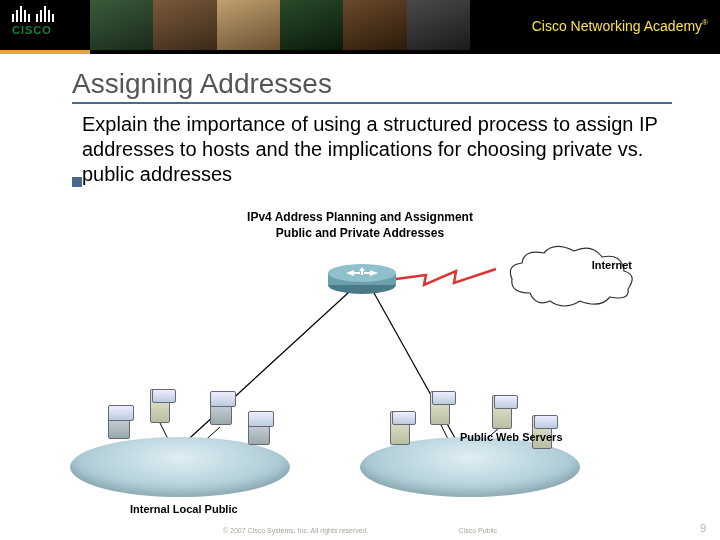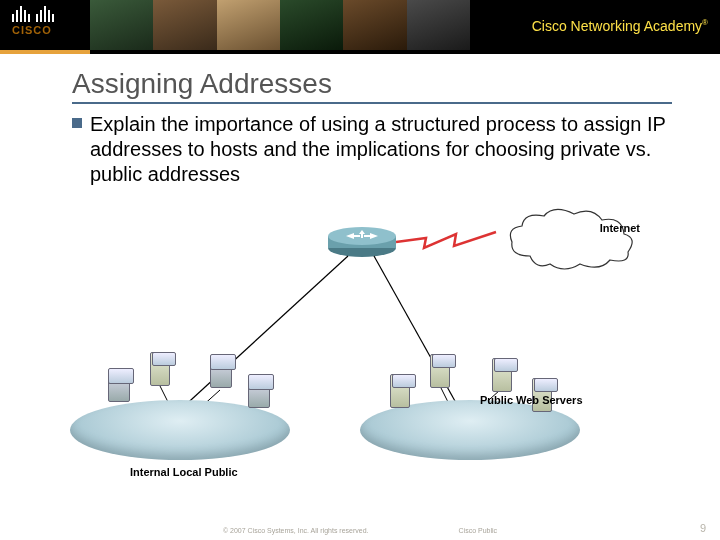--- a/index.html
+++ b/index.html
@@ -10,57 +10,57 @@
   .strip-seg { flex: 1; height: 100%; }
   .s1 { background: linear-gradient(160deg,#3a5a3a,#1a2a1a); }
   .s2 { background: linear-gradient(160deg,#7a5a3a,#3a2a1a); }
   .s3 { background: linear-gradient(160deg,#c1a070,#6a5030); }
   .s4 { background: linear-gradient(160deg,#2a4a2a,#0a1a0a); }
   .s5 { background: linear-gradient(160deg,#6a4a2a,#2a1a0a); }
   .s6 { background: linear-gradient(160deg,#4a4a4a,#1a1a1a); }
   .header-accent { position:absolute; left:0; right:0; bottom:0; height:4px; display:flex; }
   .acc-o { background:#e6a23c; flex:0 0 90px; }
   .acc-b { background:#000; flex:1; }
-  .logo { position: absolute; left: 12px; top: 6px; color: #a16207; }
+  .logo { position: absolute; left: 12px; top: 6px; color: #15803d; }
   .logo-bars { display: flex; gap: 6px; margin-bottom: 2px; }
   .bar-group { display: flex; gap: 2px; align-items: flex-end; height: 16px; }
   .bar { width: 2px; background: #fff; }
   .b1 { height: 8px; } .b2 { height: 12px; } .b3 { height: 16px; }
   .logo-text { font-size: 11px; font-weight: bold; letter-spacing: 1px; }
   .academy { position: absolute; right: 12px; top: 18px; color: #fde047; font-size: 14px; font-family: Arial; }
   .academy .tm { font-size: 8px; vertical-align: super; }
 
   .content { padding: 14px 48px 0 72px; }
   .title { font-size: 28px; color: #555; border-bottom: 2px solid #4a6a8a; padding-bottom: 2px; margin-bottom: 8px; font-family: Arial; }
-  .bullet-row { display: flex; align-items: flex-start; gap: 8px; }
+  .bullet-row { display: flex; align-items: flex-end; }
   .bullet-sq { width: 10px; height: 10px; background: #4a6a8a; margin-top: 6px; flex-shrink: 0; }
   .bullet-text { font-size: 20px; line-height: 1.25; color: #000; }
 
   .diagram { position: absolute; left: 60px; right: 60px; top: 210px; bottom: 40px; }
   .diag-title { text-align: center; font-size: 12px; font-weight: bold; line-height: 1.3; margin-bottom: 6px; }
 
   .netarea { position: relative; width: 100%; height: 280px; }
 
   
   .router { position: absolute; left: 266px; top: 16px; width: 72px; height: 32px; }
   .router svg { width: 100%; height: 100%; }
 
   
   .cloud { position: absolute; right: 20px; top: -4px; width: 140px; height: 70px; }
   .cloud svg { width: 100%; height: 100%; }
-  .cloud-label { position: absolute; right: 0px; top: 16px; font-size: 11px; font-weight: bold; margin-left: 48px; }
+  .cloud-label { position: absolute; right: 8px; top: 16px; font-size: 11px; font-weight: bold; margin-left: 48px; }
 
   
   .pool { position: absolute; width: 220px; height: 60px; border-radius: 50%; background: radial-gradient(ellipse at 50% 35%, #dfeef3 0%, #a8c8d3 70%, #87aab6 100%); box-shadow: inset 0 -6px 10px rgba(0,0,0,.15); }
   .pool-left { left: 10px; top: 190px; }
   .pool-right { left: 300px; top: 190px; }
 
   .pool-label { position: absolute; font-size: 11px; font-weight: bold; }
   .lbl-left { left: 70px; top: 256px; }
-  .lbl-right { left: 420px; top: 184px; }
+  .lbl-right { left: 400px; top: 184px; }
 
   
   .host { position: absolute; width: 30px; height: 44px; }
   .pc-body { width: 22px; height: 30px; background: linear-gradient(#dde,#9aa); border: 1px solid #667; border-radius: 2px; margin: 0 auto; }
   .pc-screen { width: 26px; height: 16px; background: linear-gradient(#eef,#bcd); border: 1px solid #667; border-radius: 2px; position: absolute; top: -4px; left: 4px; }
   .srv-body { width: 20px; height: 34px; background: linear-gradient(#e8ecd8,#b8bfa0); border: 1px solid #667; border-radius: 2px; margin-left: 4px; }
   .srv-dot { width:4px; height:4px; background:#4a6; border-radius:50%; margin:3px 0 0 3px; }
   .srv-screen { width: 24px; height: 14px; background: linear-gradient(#eef,#bcd); border: 1px solid #667; border-radius: 2px; position: absolute; top: 0px; left: 6px; }
 
   .footer { position: absolute; left: 0; right: 0; bottom: 6px; display: flex; justify-content: center; gap: 90px; font-size: 7px; color: #a8a49a; }
@@ -108,20 +108,24 @@
 
 <div class="content">
   <div class="title">Assigning Addresses</div>
   <div class="bullet-row">
     <div class="bullet-sq"></div>
     <div class="bullet-text">Explain the importance of using a structured process to assign IP addresses to hosts and the implications for choosing private vs. public addresses</div>
   </div>
 </div>
 
 <div class="diagram">
+  <div class="diag-title">
+    <div>IPv4 Address Planning and Assignment</div>
+    <div>Public and Private Addresses</div>
+  </div>
   <div class="netarea">
 
     <div class="router">
       <svg viewBox="0 0 72 32">
         <ellipse cx="36" cy="22" rx="34" ry="9" fill="#4a7a86"></ellipse>
         <rect x="2" y="10" width="68" height="12" fill="#6aa0ac"></rect>
         <ellipse cx="36" cy="10" rx="34" ry="9" fill="#8fc0cc"></ellipse>
         <path d="M20 10 l8 -3 l0 2 l6 0 l0 2 l-6 0 l0 2 z" fill="#fff"></path>
         <path d="M52 10 l-8 3 l0 -2 l-6 0 l0 -2 l6 0 l0 -2 z" fill="#fff"></path>
         <path d="M36 4 l3 4 l-2 0 l0 4 l-2 0 l0 -4 l-2 0 z" fill="#fff"></path>

